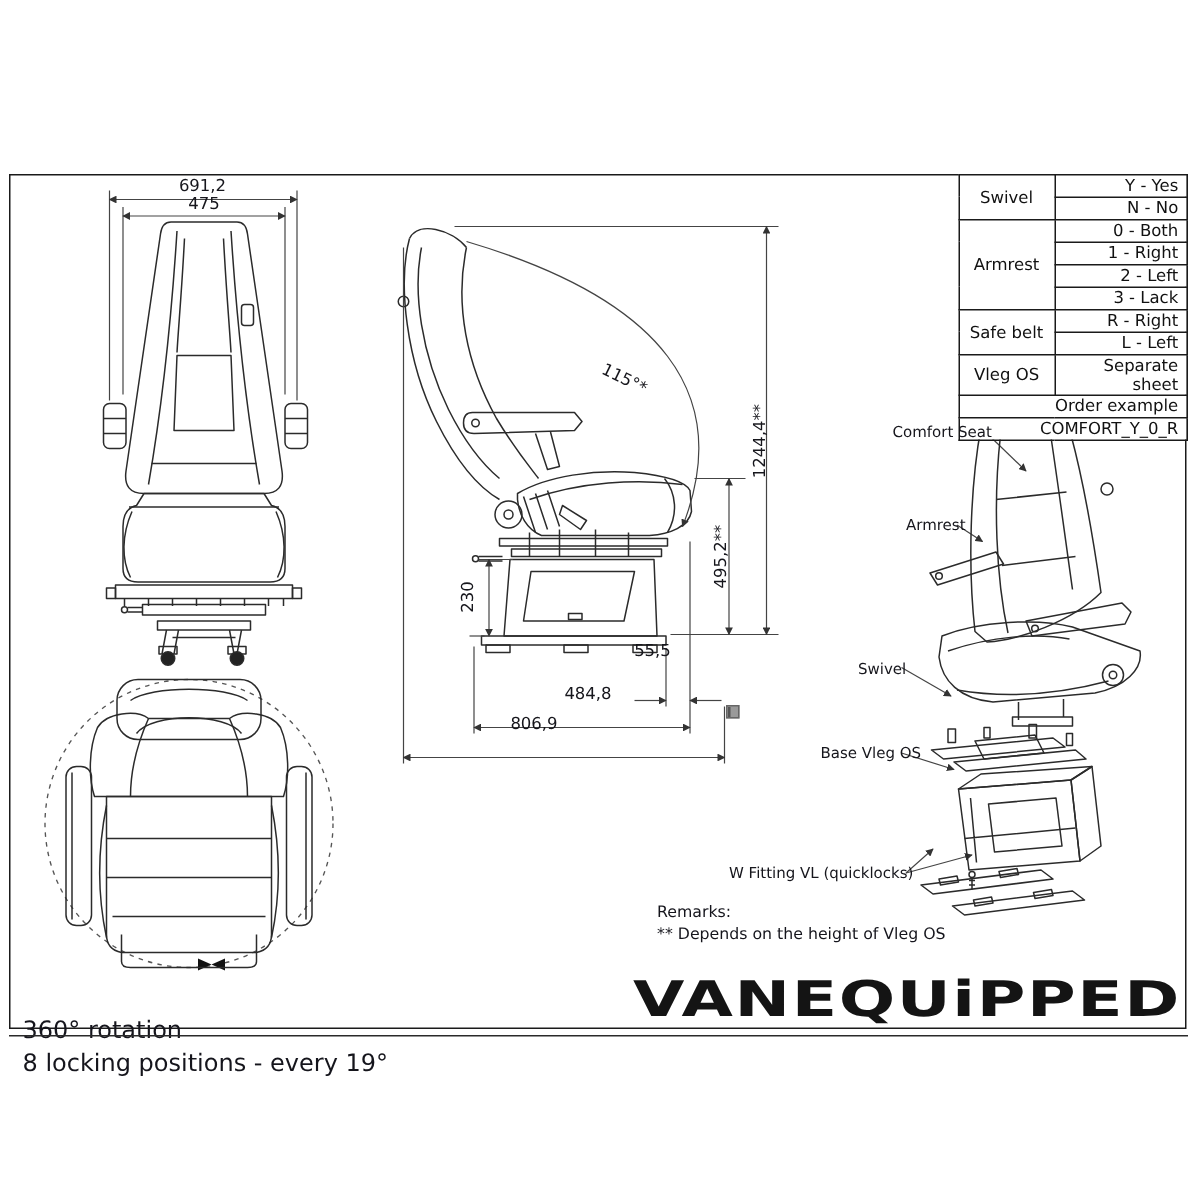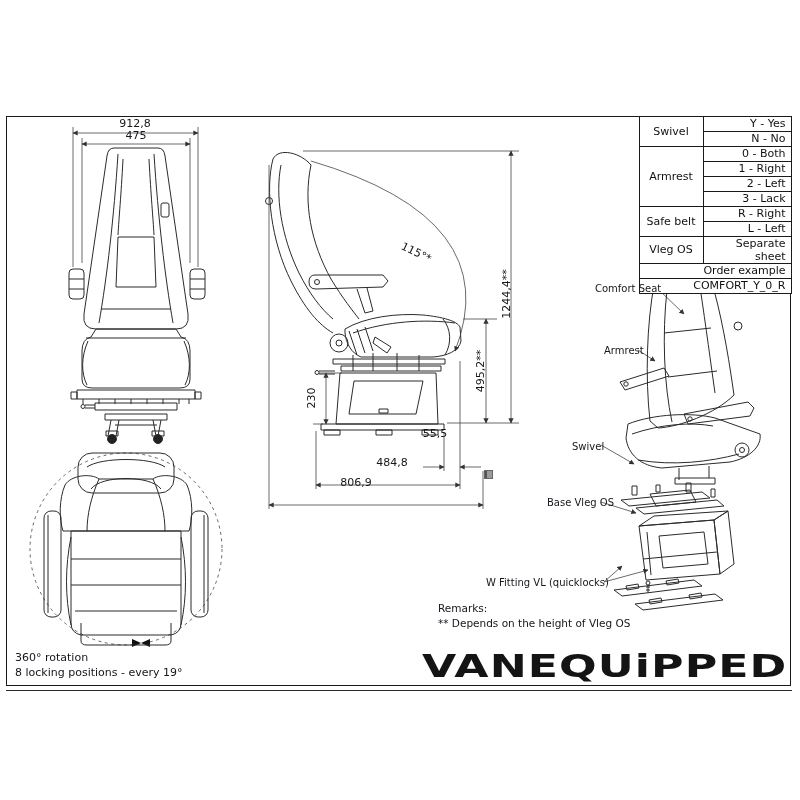--- a/index.html
+++ b/index.html
@@ -9,21 +9,21 @@
   .sheet::after { content:""; position:absolute; left:-1.5px; right:-1.5px; bottom:-6px; border-bottom:1.2px solid #2a2a2a; }
   svg.view { position:absolute; overflow:visible; }
   .dim { position:absolute; font-size:11px; color:#16161c; white-space:nowrap; text-align:center; line-height:12px; }
   .lbl { position:absolute; font-size:10px; color:#16161c; white-space:nowrap; }
   table.opts { position:absolute; right:-1.5px; top:-1.5px; border-collapse:collapse; font-size:11px; color:#111; }
   table.opts td { border:1px solid #1a1a1a; height:15px; padding:0 5px; background:#fff; }
   td.grp { text-align:center; width:64px; }
   td.val { width:88px; text-align:right; }
   td.spn { text-align:right; }
   .remarks { position:absolute; left:431px; top:484px; font-size:10.5px; line-height:1.4; color:#15151c; }
-  .rotnote { position:absolute; left:8px; top:534px; font-size:11px; line-height:1.35; color:#15151c; }
+  .rotnote { position:absolute; left:8px; top:559px; font-size:16px; line-height:1.35; color:#15151c; }
   .marker-sq { position:absolute; left:477px; top:353px; width:9px; height:9px; background:#9a9a9a; border:1px solid #666; box-shadow:inset 2px 0 0 #555; }
   .logo { position:absolute; right:3px; bottom:2px; font-weight:800; font-size:41px; letter-spacing:1px; color:#141414; line-height:1; transform:scale(1.08,0.8); transform-origin:right bottom; }
 </style>
 </head>
 <body>
 
 <div class="sheet">
 
   <svg class="view" style="left:50px;top:0;width:160px;height:330px" viewBox="0 0 160 330">
     <defs>
@@ -231,21 +231,21 @@
         </tr>
     <tr>
           <td class="spn" colspan="2">Order example</td>
         </tr>
     <tr>
           <td class="spn" colspan="2">COMFORT_Y_0_R</td>
         </tr>
   </tbody>
     </table>
 
-  <div class="dim" style="left:98px;top:1px;width:60px">912,8</div>
+  <div class="dim" style="left:98px;top:1px;width:60px">691,2</div>
   <div class="dim" style="left:99px;top:13px;width:60px">475</div>
   <div class="dim" style="left:389px;top:130px;width:40px;transform:rotate(26deg)">115°*</div>
   <div class="dim" style="left:470px;top:171px;width:60px;transform:rotate(-90deg)">1244,4**</div>
   <div class="dim" style="left:449px;top:248px;width:50px;transform:rotate(-90deg)">495,2**</div>
   <div class="dim" style="left:285px;top:275px;width:40px;transform:rotate(-90deg)">230</div>
   <div class="dim" style="left:408px;top:311px;width:40px">55,5</div>
   <div class="dim" style="left:355px;top:340px;width:60px">484,8</div>
   <div class="dim" style="left:319px;top:360px;width:60px">806,9</div>
 
   <div class="lbl" style="left:588px;top:166px">Comfort Seat</div>

